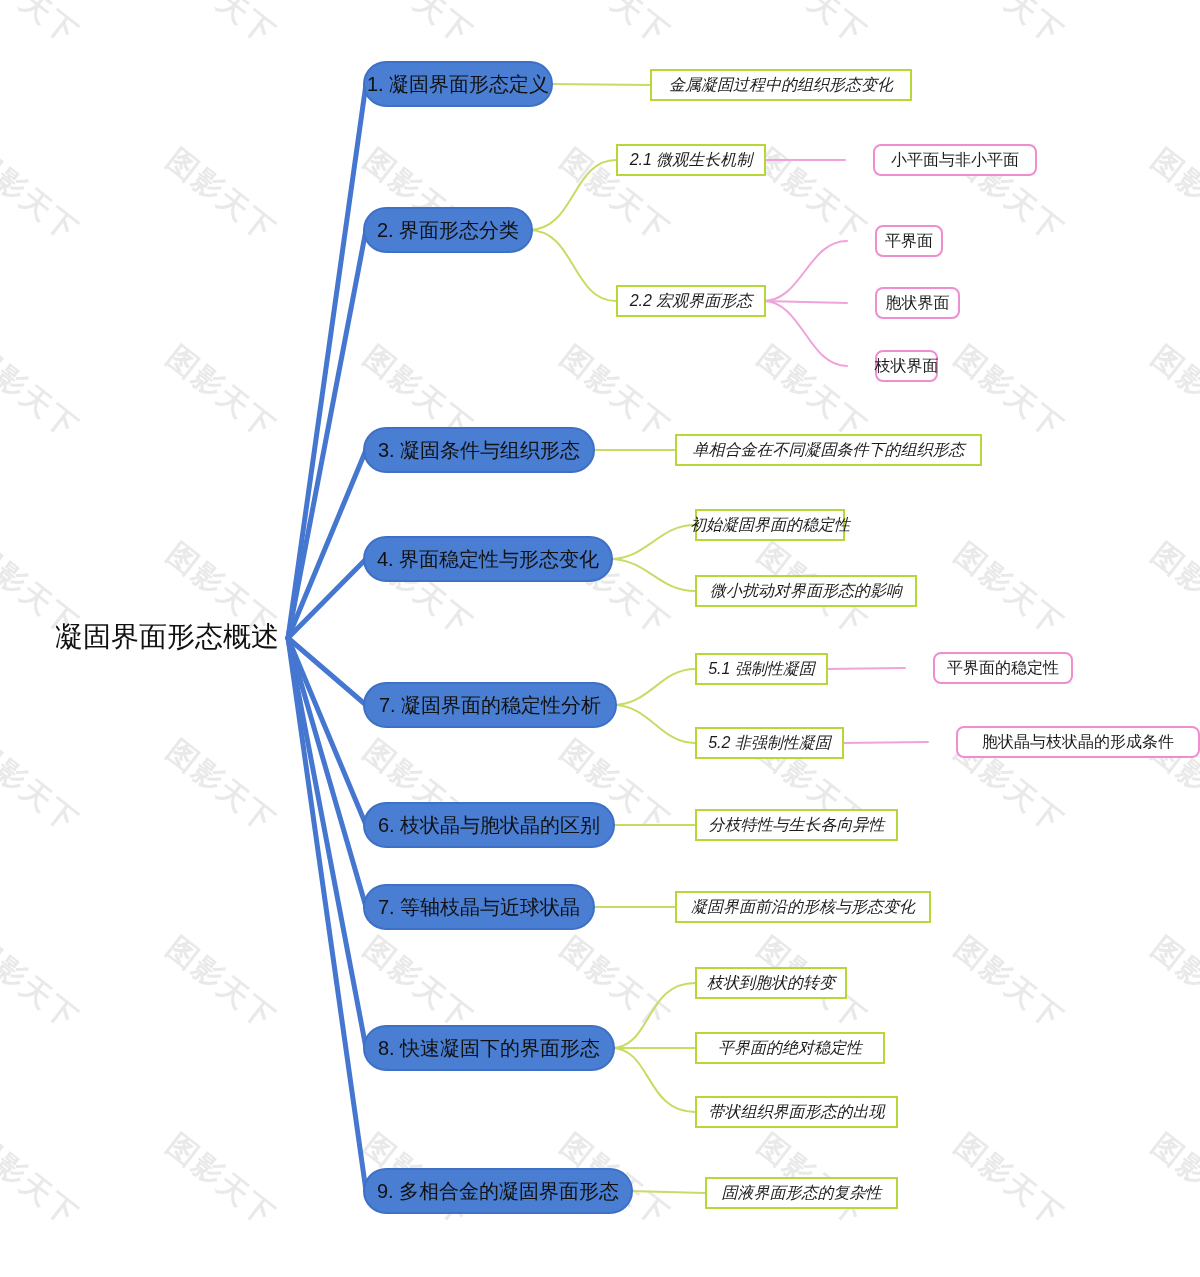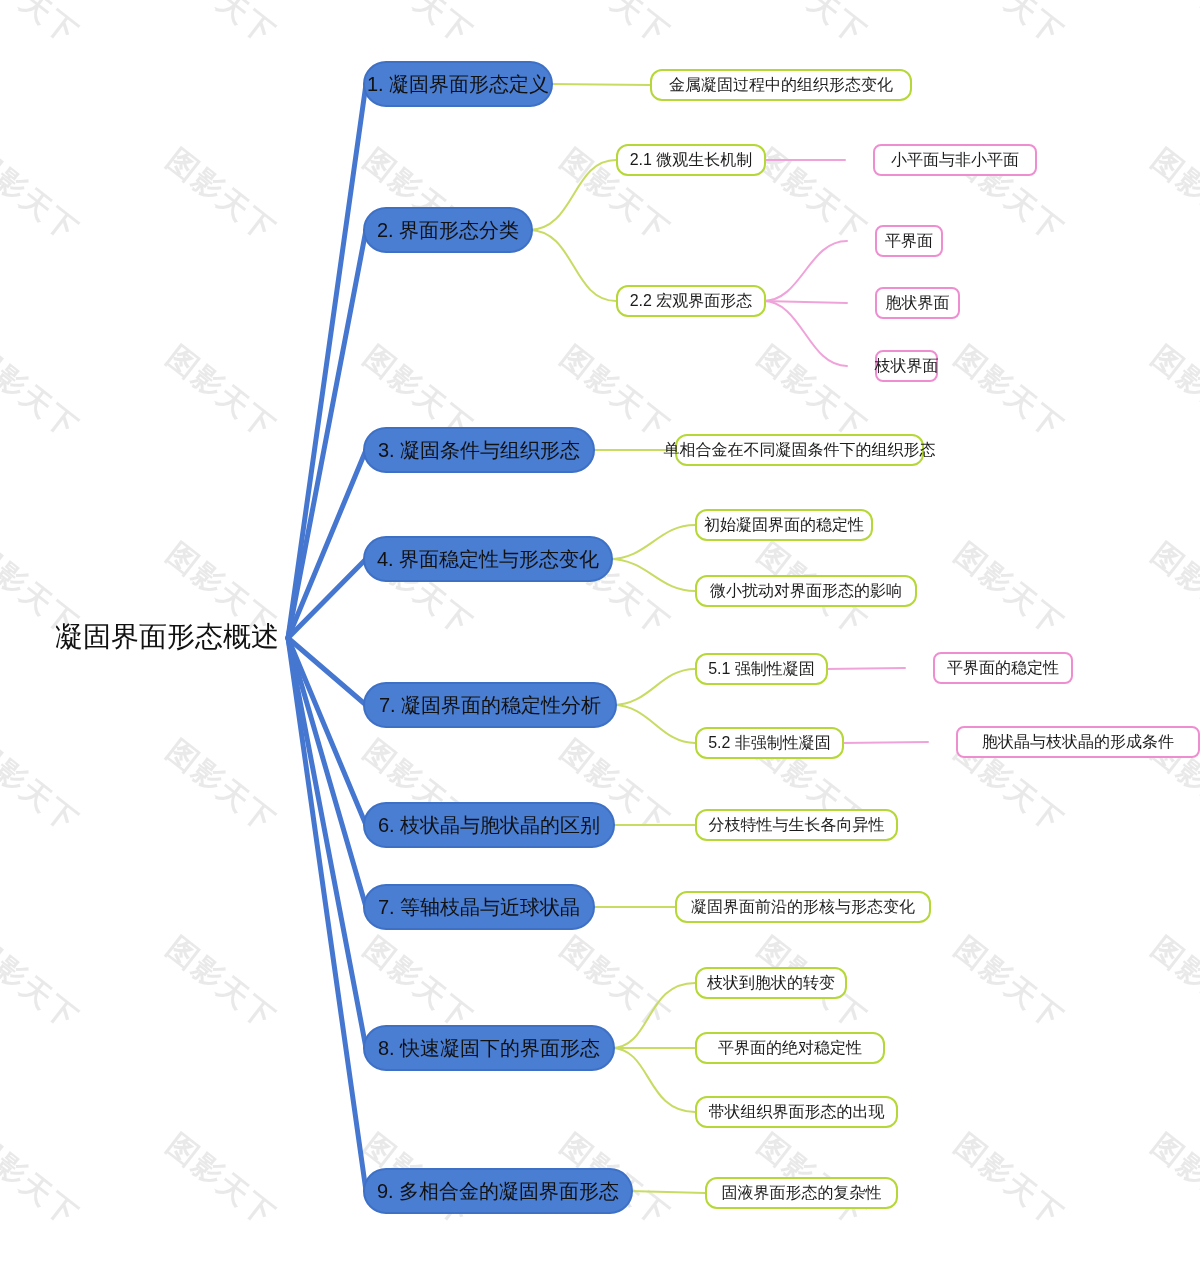--- a/index.html
+++ b/index.html
@@ -23,22 +23,22 @@
   .root-label{
     position:absolute;transform:translateY(-50%);z-index:2;
     font-size:28px;font-weight:500;color:#111;white-space:nowrap;
   }
   .lvl1{
     height:46px;border-radius:23px;font-size:20px;font-weight:500;color:#111;
     background:var(--c-topic-fill,#4a7ed3);border:2px solid var(--c-topic-border,#3e70c6);
     box-sizing:border-box;
   }
   .lvl2{
-    height:32px;border-radius:12px;font-size:16px;color:#1b1b1b;background:#fff;
-    border:2px solid var(--c-sub-border,#b5d838);box-sizing:border-box;padding:0 8px;
+    height:32px;border-radius:0;font-size:16px;color:#1b1b1b;background:#fff;
+    border:2px solid var(--c-sub-border,#b5d838);box-sizing:border-box;padding:0 8px;font-style:italic;
   }
   .lvl3{
     height:32px;border-radius:8px;font-size:16px;color:#1b1b1b;background:#fff;
     border:2px solid var(--c-leaf-border,#ee8ed1);box-sizing:border-box;padding:0 8px;margin-left:28px;
   }
 </style>
 </head>
 <body>
 
 <div class="canvas">
@@ -138,22 +138,22 @@
   <div class="node lvl1" style="left:363px;top:559px;width:250px">4. 界面稳定性与形态变化</div>
   <div class="node lvl1" style="left:363px;top:705px;width:254px">7. 凝固界面的稳定性分析</div>
   <div class="node lvl1" style="left:363px;top:825px;width:252px">6. 枝状晶与胞状晶的区别</div>
   <div class="node lvl1" style="left:363px;top:907px;width:232px">7. 等轴枝晶与近球状晶</div>
   <div class="node lvl1" style="left:363px;top:1048px;width:252px">8. 快速凝固下的界面形态</div>
   <div class="node lvl1" style="left:363px;top:1191px;width:270px">9. 多相合金的凝固界面形态</div>
 
   <div class="node lvl2" style="left:650px;top:85px;width:262px">金属凝固过程中的组织形态变化</div>
   <div class="node lvl2" style="left:616px;top:160px;width:150px">2.1 微观生长机制</div>
   <div class="node lvl2" style="left:616px;top:301px;width:150px">2.2 宏观界面形态</div>
-  <div class="node lvl2" style="left:675px;top:450px;width:249px">单相合金在不同凝固条件下的组织形态</div>
-  <div class="node lvl2" style="left:695px;top:525px;width:178px">初始凝固界面的稳定性</div>
+  <div class="node lvl2" style="left:675px;top:450px;width:307px">单相合金在不同凝固条件下的组织形态</div>
+  <div class="node lvl2" style="left:695px;top:525px;width:150px">初始凝固界面的稳定性</div>
   <div class="node lvl2" style="left:695px;top:591px;width:222px">微小扰动对界面形态的影响</div>
   <div class="node lvl2" style="left:695px;top:669px;width:133px">5.1 强制性凝固</div>
   <div class="node lvl2" style="left:695px;top:743px;width:149px">5.2 非强制性凝固</div>
   <div class="node lvl2" style="left:695px;top:825px;width:203px">分枝特性与生长各向异性</div>
   <div class="node lvl2" style="left:675px;top:907px;width:256px">凝固界面前沿的形核与形态变化</div>
   <div class="node lvl2" style="left:695px;top:983px;width:152px">枝状到胞状的转变</div>
   <div class="node lvl2" style="left:695px;top:1048px;width:190px">平界面的绝对稳定性</div>
   <div class="node lvl2" style="left:695px;top:1112px;width:203px">带状组织界面形态的出现</div>
   <div class="node lvl2" style="left:705px;top:1193px;width:193px">固液界面形态的复杂性</div>
 

